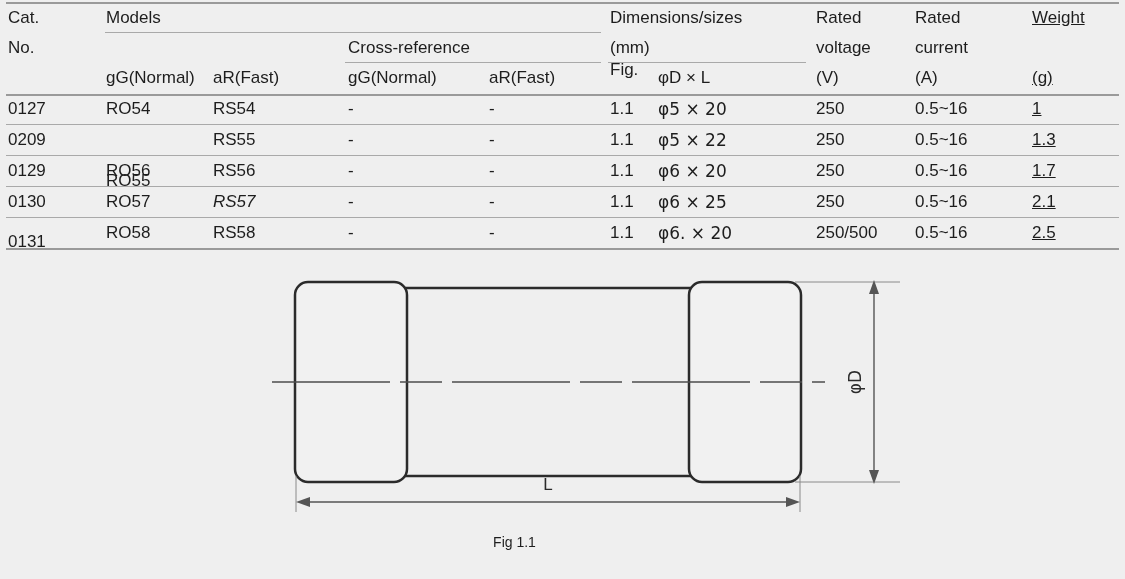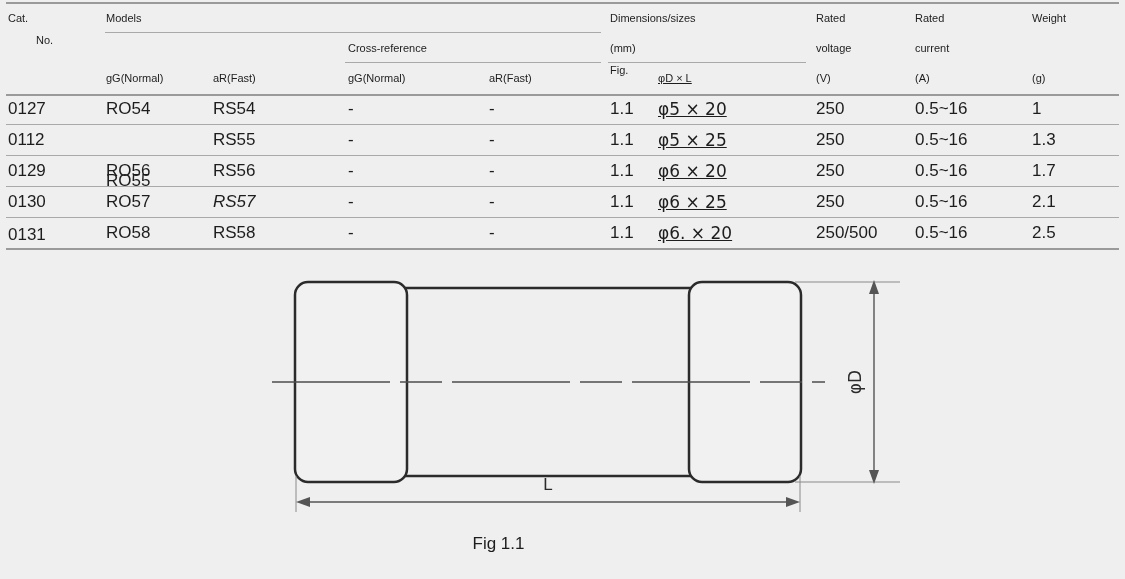--- a/index.html
+++ b/index.html
@@ -32,53 +32,54 @@
   .rule.thick { height: 2px; background: #9a9a9a; }
 
   .cell {
     position: absolute;
     font-size: 17px;
     line-height: 20px;
     white-space: nowrap;
     color: #1d1d1d;
   }
 
-  .hdr { font-size: 11px; }
+  .hdr { font-size: 17px; }
 
   
   .c-cat   { left: 8px; }
   .c-m1    { left: 106px; }
   .c-m2    { left: 213px; }
   .c-x1    { left: 348px; }
   .c-x2    { left: 489px; }
   .c-fig   { left: 610px; }
-  .c-dim   { left: 658px; text-decoration: underline; }
+  .c-dim   { left: 658px; }
   .c-volt  { left: 816px; }
   .c-curr  { left: 915px; }
-  .c-wt    { left: 1032px; }
+  .c-wt    { left: 1032px; text-decoration: underline; }
 
   .phi { font-family: "DejaVu Sans", sans-serif; }
 
   
   .diagram {
     position: absolute;
     left: 0;
     top: 262px;
     width: 1125px;
     height: 317px;
   }
   .fuse-svg { display: block; }
   .fig-caption {
     position: absolute;
     left: 0;
     top: 272px;
     width: 997px;
     text-align: center;
-    font-size: 17px;
+    font-size: 14px;
     color: #1d1d1d;
+    padding-left: 16px;
   }
 </style>
 </head>
 <body>
 
 <div class="spec-table">
 
   <div class="rule thick" style="left:6px; top:2px; width:1113px;"></div>
   <div class="rule" style="left:105px; top:32px; width:496px;"></div>
   <div class="rule" style="left:345px; top:62px; width:256px;"></div>
@@ -90,21 +91,21 @@
   <div class="rule" style="left:6px; top:217px; width:1113px;"></div>
   <div class="rule thick" style="left:6px; top:248px; width:1113px;"></div>
 
   <div class="cell hdr c-cat" style="top:8px;">Cat.</div>
   <div class="cell hdr c-m1" style="top:8px;">Models</div>
   <div class="cell hdr c-fig" style="top:8px;text-align:right;">Dimensions/sizes</div>
   <div class="cell hdr c-volt" style="top:8px;">Rated</div>
   <div class="cell hdr c-curr" style="top:8px;">Rated</div>
   <div class="cell hdr c-wt" style="top:8px;">Weight</div>
 
-  <div class="cell hdr c-cat" style="top:30px;margin-left:28px;">No.</div>
+  <div class="cell hdr c-cat" style="top:38px;">No.</div>
   <div class="cell hdr c-x1" style="top:38px;">Cross-reference</div>
   <div class="cell hdr c-fig" style="top:38px;">(mm)</div>
   <div class="cell hdr c-volt" style="top:38px;">voltage</div>
   <div class="cell hdr c-curr" style="top:38px;">current</div>
 
   <div class="cell hdr c-m1" style="top:68px;">gG(Normal)</div>
   <div class="cell hdr c-m2" style="top:68px;">aR(Fast)</div>
   <div class="cell hdr c-x1" style="top:68px;">gG(Normal)</div>
   <div class="cell hdr c-x2" style="top:68px;">aR(Fast)</div>
   <div class="cell hdr c-fig" style="top:60px;">Fig.</div>
@@ -120,27 +121,27 @@
     <div class="cell c-x1" style="top:99px;">-</div>
     <div class="cell c-x2" style="top:99px;">-</div>
     <div class="cell c-fig" style="top:99px;">1.1</div>
     <div class="cell c-dim phi" style="top:99px;">φ5 × 20</div>
     <div class="cell c-volt" style="top:99px;">250</div>
     <div class="cell c-curr" style="top:99px;">0.5~16</div>
     <div class="cell c-wt" style="top:99px;">1</div>
   </div>
 
   <div>
-    <div class="cell c-cat" style="top:130px;">0112</div>
+    <div class="cell c-cat" style="top:130px;">0209</div>
     <div class="cell c-m1" style="top:130px;margin-top:41px;">RO55</div>
     <div class="cell c-m2" style="top:130px;">RS55</div>
     <div class="cell c-x1" style="top:130px;">-</div>
     <div class="cell c-x2" style="top:130px;">-</div>
     <div class="cell c-fig" style="top:130px;">1.1</div>
-    <div class="cell c-dim phi" style="top:130px;">φ5 × 25</div>
+    <div class="cell c-dim phi" style="top:130px;">φ5 × 22</div>
     <div class="cell c-volt" style="top:130px;">250</div>
     <div class="cell c-curr" style="top:130px;">0.5~16</div>
     <div class="cell c-wt" style="top:130px;">1.3</div>
   </div>
 
   <div>
     <div class="cell c-cat" style="top:161px;">0129</div>
     <div class="cell c-m1" style="top:161px;">RO56</div>
     <div class="cell c-m2" style="top:161px;">RS56</div>
     <div class="cell c-x1" style="top:161px;">-</div>
@@ -159,21 +160,21 @@
     <div class="cell c-x1" style="top:192px;">-</div>
     <div class="cell c-x2" style="top:192px;">-</div>
     <div class="cell c-fig" style="top:192px;">1.1</div>
     <div class="cell c-dim phi" style="top:192px;">φ6 × 25</div>
     <div class="cell c-volt" style="top:192px;">250</div>
     <div class="cell c-curr" style="top:192px;">0.5~16</div>
     <div class="cell c-wt" style="top:192px;">2.1</div>
   </div>
 
   <div>
-    <div class="cell c-cat" style="top:225px;">0131</div>
+    <div class="cell c-cat" style="top:232px;">0131</div>
     <div class="cell c-m1" style="top:223px;">RO58</div>
     <div class="cell c-m2" style="top:223px;">RS58</div>
     <div class="cell c-x1" style="top:223px;">-</div>
     <div class="cell c-x2" style="top:223px;">-</div>
     <div class="cell c-fig" style="top:223px;">1.1</div>
     <div class="cell c-dim phi" style="top:223px;">φ6. × 20</div>
     <div class="cell c-volt" style="top:223px;">250/500</div>
     <div class="cell c-curr" style="top:223px;">0.5~16</div>
     <div class="cell c-wt" style="top:223px;">2.5</div>
   </div>

